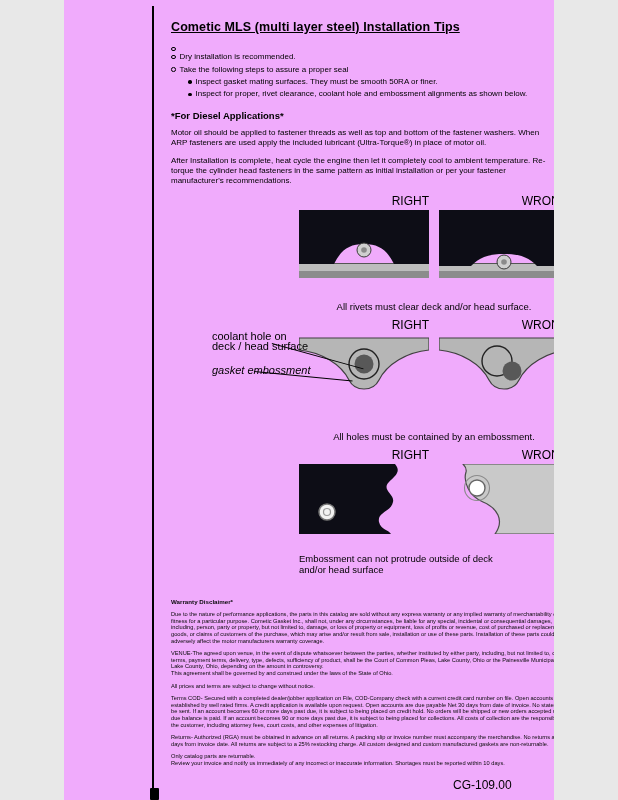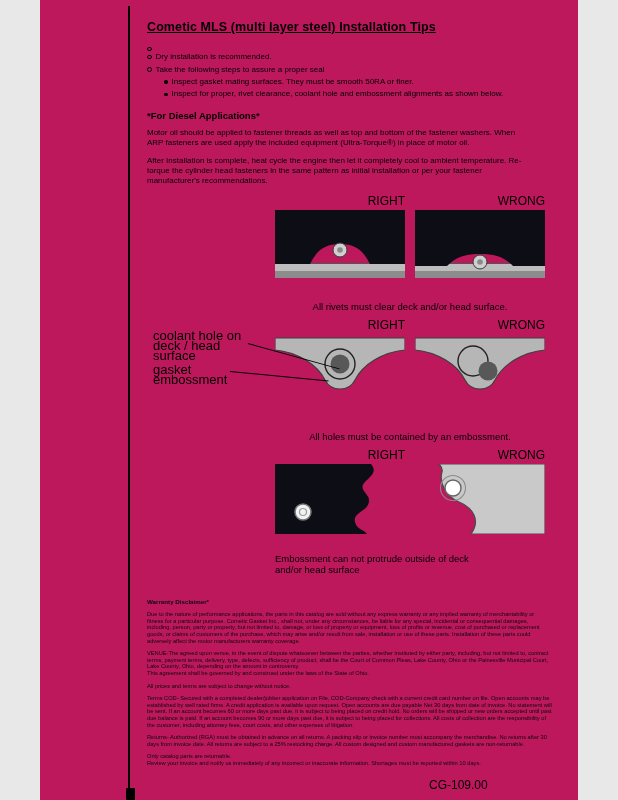--- a/index.html
+++ b/index.html
@@ -1,18 +1,18 @@
 <!DOCTYPE html>
 <html><head>
 <meta charset="utf-8">
 <style>
   html,body { margin:0; padding:0; background:#e8e8e8; }
   .page {
-    position:relative; width:538px; height:800px; margin:0 auto;
-    background:#be185d; color:#000;
+    position:relative; width:490px; height:800px; margin:0 auto;
+    background:#f0abfc; color:#000;
     font-family:"Liberation Sans", sans-serif;
     overflow:hidden;
   }
   .left-rule { position:absolute; left:88px; top:6px; width:1.5px; height:786px; background:#000; }
   .corner-mark { position:absolute; left:86px; top:788px; width:9px; height:12px; background:#000; border-radius:1px; }
 
   .content { position:absolute; left:89px; top:0; width:529px; box-sizing:border-box; padding:20px 104px 0 18px; }
 
   .title { font-size:12.5px; font-weight:bold; text-decoration:underline; margin:0 0 9px; letter-spacing:.1px; }
 
@@ -28,23 +28,23 @@
 
   .diagrams { width:270px; margin-left:128px; }
   .drow { margin-bottom:7px; }
   .dlabels { display:flex; justify-content:space-between; width:270px; font-size:12px; line-height:13px; margin-bottom:2px; }
   .dlabels span { width:130px; text-align:right; }
   .dpanels { position:relative; display:flex; gap:10px; }
   .dcaption { font-size:9.5px; line-height:11px; margin-top:19px; }
   .dcaption.center { text-align:center; width:270px; }
   .cap2 { margin-top:0; }
 
-  .ann { position:absolute; font-size:13px; line-height:10px; }
+  .ann { position:absolute; font-size:11px; line-height:10px;margin-left:35px; }
   .ann1 { left:-122px; top:-3px; width:100px; }
-  .ann2 { left:-122px; top:31px; width:110px; }
+  .ann2 { left:-122px; top:31px; width:110px;font-style:italic; }
   .lline { position:absolute; height:0; border-top:1px solid #000; transform-origin:0 0; }
   .lline1 { left:-27px; top:9px; width:95px; transform:rotate(15.5deg); }
   .lline2 { left:-45px; top:37px; width:99px; transform:rotate(5.5deg); }
 
   .warranty { margin-top:24px; font-size:5.7px; line-height:6.6px; color:#0a0a0a; }
   .wheading { font-weight:bold; font-size:6.2px; margin-bottom:6px; }
   .wgroup { margin-bottom:6px; max-width:405px; }
   .wgroup p { margin:0; }
 
   .footer { margin-top:11px; margin-left:282px; font-size:12px; }
@@ -75,21 +75,21 @@
           <span class="m2"></span>
           <span>Inspect gasket mating surfaces.  They must be smooth 50RA or finer.</span>
         </li>
       <li class="l2">
           <span class="m2"></span>
           <span>Inspect for proper, rivet clearance, coolant hole and embossment alignments as shown below.</span>
         </li>
     </ul>
 
     <h2 class="diesel-heading">*For Diesel Applications*</h2>
-    <p class="body">Motor oil should be applied to fastener threads as well as top and bottom of the fastener washers. When ARP fasteners are used apply the included equipment (Ultra-Torque®) in place of motor oil.</p>
+    <p class="body">Motor oil should be applied to fastener threads as well as top and bottom of the fastener washers. When ARP fasteners are used apply the included lubricant (Ultra-Torque®) in place of motor oil.</p>
     <p class="body">After Installation is complete, heat cycle the engine then let it completely cool to ambient temperature. Re-torque the cylinder head fasteners in the same pattern as initial installation or per your fastener manufacturer's recommendations.</p>
 
     <div class="diagrams">
 
       <div class="drow">
         <div class="dlabels">
           <span>RIGHT</span>
           <span>WRONG</span>
         </div>
         <div class="dpanels">

